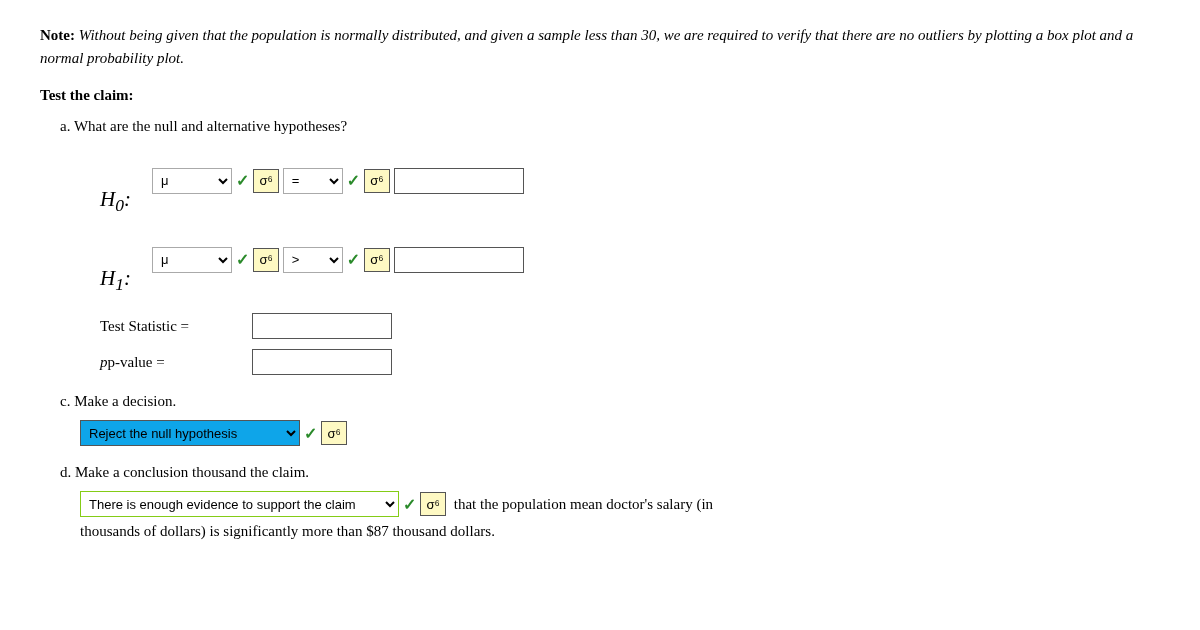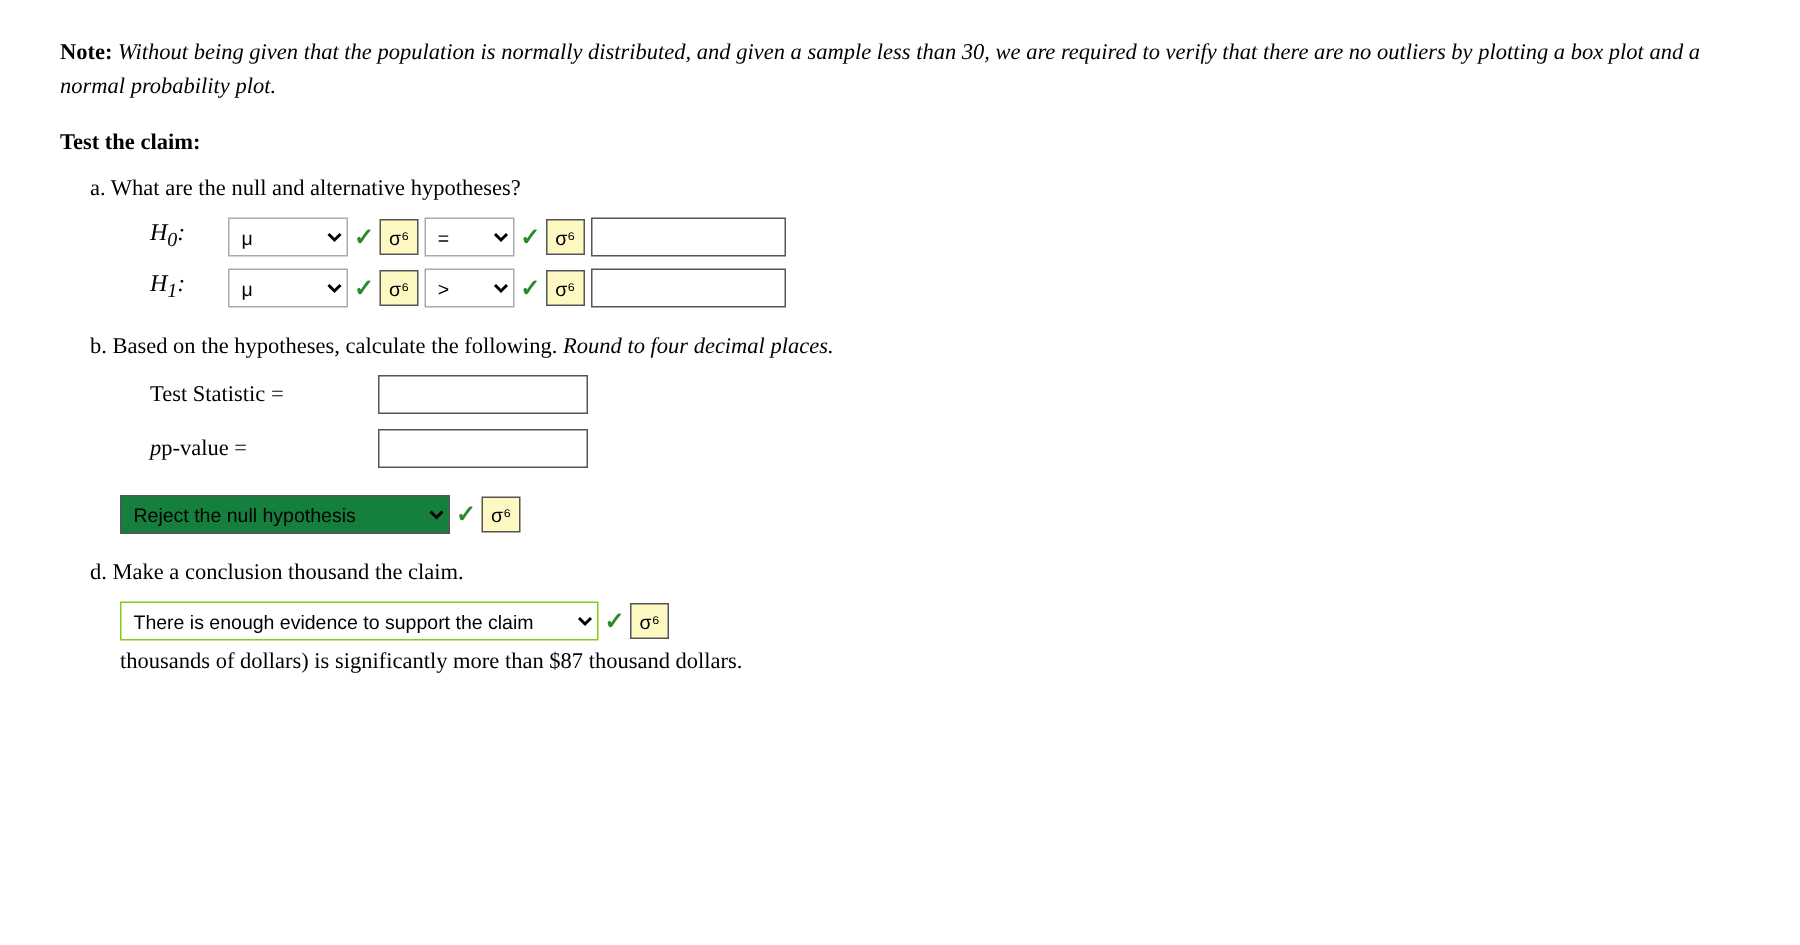--- a/index.html
+++ b/index.html
@@ -33,21 +33,22 @@
     .hypothesis-row {
       display: flex;
       align-items: center;
       margin-bottom: 8px;
       margin-left: 40px;
       gap: 4px;
     }
     .hyp-label {
       font-style: italic;
       min-width: 48px;
-      font-size: 16px;
+      font-size: 21px;
+      margin-top: 42px;
     }
     select.hyp-select {
       border: 1px solid #aaa;
       padding: 2px 4px;
       font-size: 13px;
       height: 26px;
       background: #fff;
       min-width: 80px;
     }
     .check-green {
@@ -98,21 +99,21 @@
       align-items: center;
       margin-left: 20px;
       gap: 4px;
       margin-bottom: 16px;
     }
     select.decision-select {
       border: 1px solid #555;
       padding: 2px 4px;
       font-size: 13px;
       height: 26px;
-      background: #15803d;
+      background: #0ea5e9;
       min-width: 220px;
     }
     .conclusion-row {
       display: flex;
       align-items: center;
       margin-left: 20px;
       gap: 4px;
       flex-wrap: wrap;
       margin-bottom: 6px;
     }
@@ -195,34 +196,32 @@
     </select>
     <span class="check-green">✓</span>
     <button class="sigma-btn">
         <span>σ⁶</span>
       </button>
     <input class="hyp-input" type="text" value="" style="">
   </div>
 </div>
 
 <div class="part">
-  <p class="part-label">
-    <span>b. Based on the hypotheses, calculate the following. </span><span class="italic-note">Round to four decimal places.</span>
-  </p>
   <div class="calc-row">
     <span class="calc-label">Test Statistic =</span>
     <input class="calc-input" type="text" value="" style="">
   </div>
   <div class="calc-row">
     <span class="calc-label"><span class="p-label">p</span><span style="font-style:normal;">p-value =</span></span>
     <input class="calc-input" type="text" value="" style="">
   </div>
 </div>
 
 <div class="part">
+  <p class="part-label">c. Make a decision.</p>
   <div class="decision-row">
     <select class="decision-select">
       <option>Reject the null hypothesis</option>
       <option>Fail to reject the null hypothesis</option>
     </select>
     <span class="check-green">✓</span>
     <button class="sigma-btn">
         <span>σ⁶</span>
       </button>
   </div>
@@ -232,15 +231,16 @@
   <p class="part-label">d. Make a conclusion thousand the claim.</p>
   <div class="conclusion-row">
     <select class="conclusion-select">
       <option>There is enough evidence to support the claim</option>
       <option>There is not enough evidence to support the claim</option>
     </select>
     <span class="check-green">✓</span>
     <button class="sigma-btn">
         <span>σ⁶</span>
       </button>
+    <span class="conclusion-text"> that the population mean doctor's salary (in</span>
   </div>
   <p class="conclusion-line2">thousands of dollars) is significantly more than $87 thousand dollars.</p>
 </div>
 
 </body></html>

